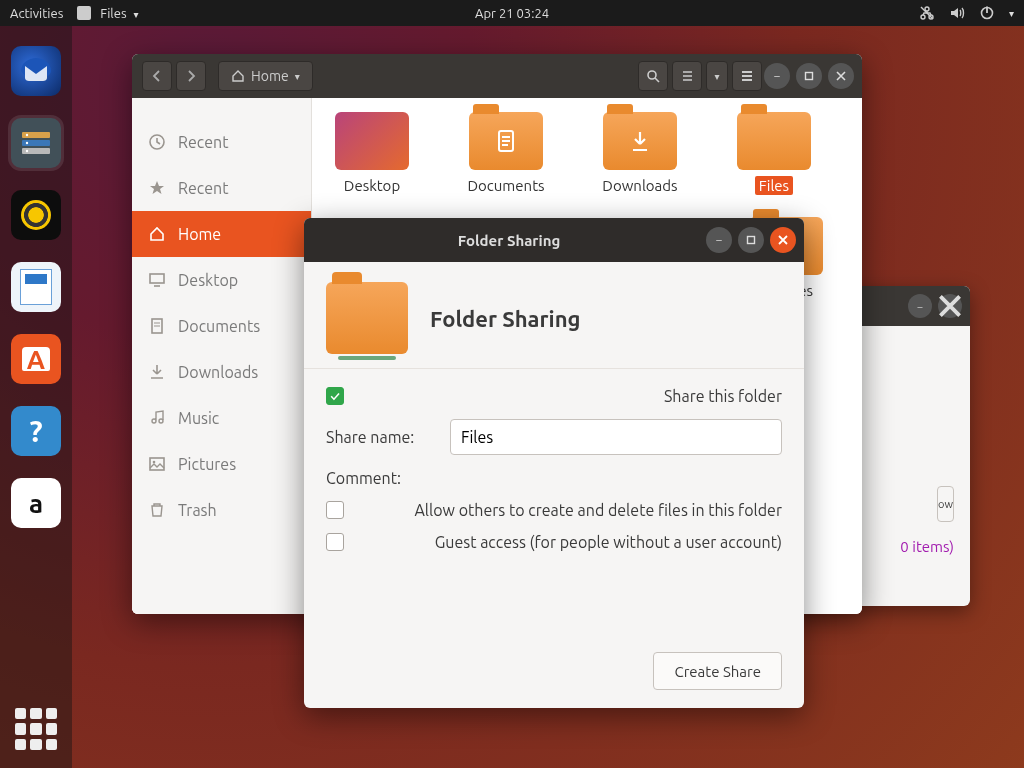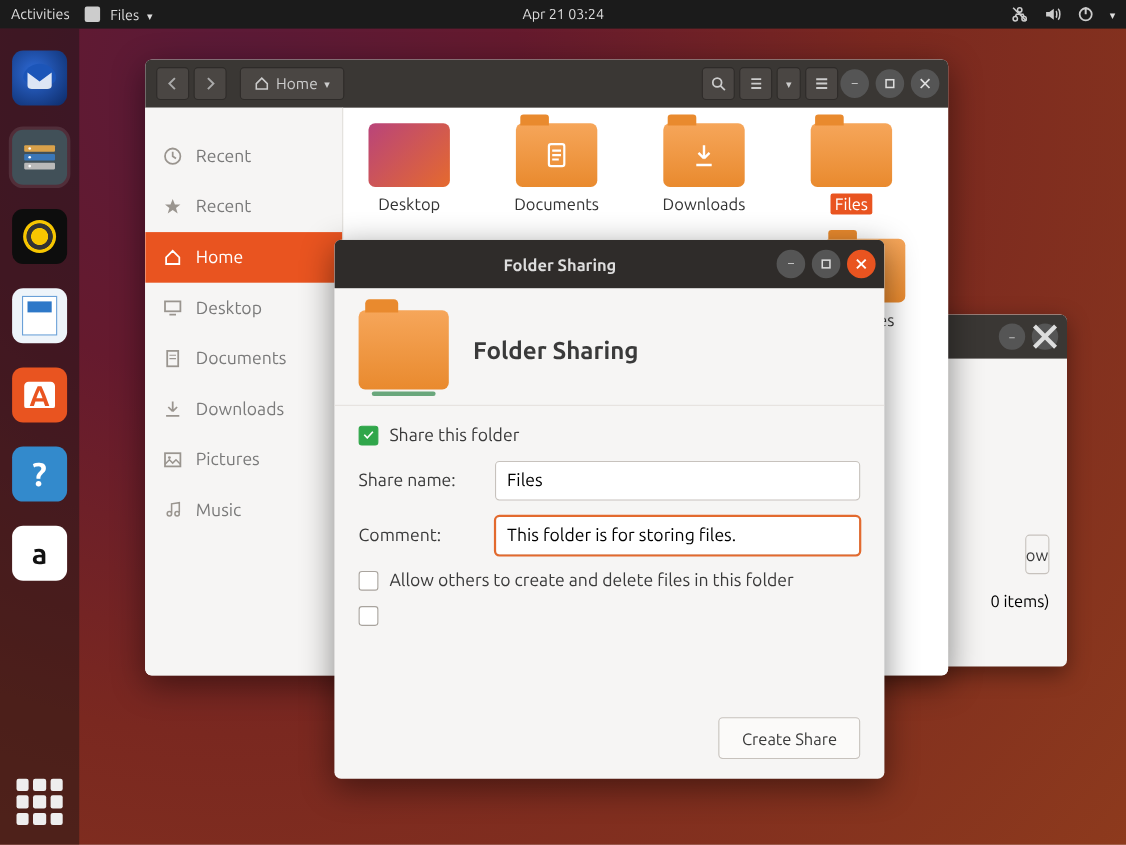--- a/index.html
+++ b/index.html
@@ -80,22 +80,22 @@
   .titlebar .spacer{width:8px;}
 
   
   .backwin {
     position:absolute; background:#f6f5f4; border-radius:6px;
     box-shadow:0 6px 20px rgba(0,0,0,0.4); overflow:hidden;
   }
   .backwin .bar{height:40px;background:#3a3734;display:flex;align-items:center;justify-content:flex-end;padding:0 8px;gap:6px;}
   .backwin .bar .c{width:24px;height:24px;border-radius:50%;background:#555;display:flex;align-items:center;justify-content:center;color:#ddd;font-size:10px;}
   .backwin .body{padding:160px 16px 12px; display:flex;flex-direction:column;gap:16px;align-items:flex-end;}
-  .backwin .btn{border:1px solid #c7c2bd;border-radius:4px;padding:8 18px;height:36px;display:flex;align-items:center;background:#f6f5f4;font-size:15px;}
-  .backwin .status{color:#000000;font-size:15px;}
+  .backwin .btn{border:1px solid #c7c2bd;border-radius:4px;padding:8 18px;height:36px;display:flex;align-items:center;background:#f6f5f4;font-size:11px;}
+  .backwin .status{color:#a21caf;font-size:15px;}
 
   
   .files-win { left:132px; top:54px; width:730px; height:560px; z-index:20;}
   .files-win .body { display:flex; height:calc(100% - 44px); background:#fff;}
   .sidebar {
     width:180px; background:#f6f5f4; border-right:1px solid #e3e0dc;
     padding:21px 0; display:flex; flex-direction:column;
   }
   .sidebar .item{
     display:flex;align-items:center;gap:12px;padding:0 16px;height:46px;font-size:16px;color:#7a7a7a;
@@ -131,21 +131,21 @@
     display:flex; align-items:center; gap:22px; padding:20px 22px 14px;
     border-bottom:1px solid #e6e2de;
   }
   .dialog .dheader .bigfolder{
     width:82px;height:72px;border-radius:6px;background:linear-gradient(#f6a65a,#e98a2e);position:relative;
   }
   .dialog .dheader .bigfolder::before{content:"";position:absolute;top:-10px;left:6px;width:30px;height:12px;border-radius:4px 4px 0 0;background:#e98a2e;}
   .dialog .dheader .bigfolder::after{content:"";position:absolute;left:12px;right:12px;bottom:-6px;height:4px;background:#6aa77c;border-radius:2px;}
   .dialog .dheader h2{font-size:22px;font-weight:600;color:#3a3a3a;}
   .dialog .dbody{ padding:18px 22px; display:flex; flex-direction:column; gap:14px; font-size:16px; color:#3a3a3a;}
-  .chk{ display:flex; align-items:center; gap:10px;}
+  .chk{ display:flex; align-items:center; gap:10px;justify-content:space-between;}
   .chk .box{
     width:18px;height:18px;border:1px solid #a9a49e;border-radius:3px;background:#fff;display:flex;align-items:center;justify-content:center;
   }
   .chk .box.on{ background:#30a64a;border-color:#30a64a;}
   .chk .box.on::after{content:"✓";color:#fff;font-size:13px;font-weight:bold;}
   .formrow{ display:flex; align-items:center; gap:14px;}
   .formrow .flabel{ width:110px; text-align:left;}
   .formrow input{
     flex:1; height:36px; border:1px solid #c7c2bd; border-radius:4px; padding:0 10px; font-size:16px; background:#fff;
   }
@@ -382,35 +382,43 @@
           <span class="sicon" style="color:#9a958f">
             <svg width="18" height="18" viewBox="0 0 18 18">
               <path d="M9 2v9m0 0l-4-4m4 4l4-4M3 15h12" stroke="currentColor" fill="none" stroke-width="1.6"></path>
             </svg>
           </span>
           <span>Downloads</span>
         </div>
         <div class="item">
           <span class="sicon" style="color:#9a958f">
             <svg width="18" height="18" viewBox="0 0 18 18">
+              <path d="M6 14a2 2 0 1 1 0-4 2 2 0 0 1 0 4zM8 12V3l7-1v9" stroke="currentColor" fill="none" stroke-width="1.4"></path>
+              <circle cx="13" cy="12" r="2" stroke="currentColor" fill="none" stroke-width="1.4"></circle>
+            </svg>
+          </span>
+          <span>Music</span>
+        </div>
+        <div class="item">
+          <span class="sicon" style="color:#9a958f">
+            <svg width="18" height="18" viewBox="0 0 18 18">
               <rect x="2" y="3" width="14" height="12" stroke="currentColor" fill="none" stroke-width="1.6"></rect>
               <circle cx="6" cy="7" r="1.3" fill="currentColor"></circle>
               <path d="M2 13l4-4 3 3 3-3 4 4" stroke="currentColor" fill="none" stroke-width="1.4"></path>
             </svg>
           </span>
           <span>Pictures</span>
         </div>
         <div class="item">
           <span class="sicon" style="color:#9a958f">
             <svg width="18" height="18" viewBox="0 0 18 18">
-              <path d="M6 14a2 2 0 1 1 0-4 2 2 0 0 1 0 4zM8 12V3l7-1v9" stroke="currentColor" fill="none" stroke-width="1.4"></path>
-              <circle cx="13" cy="12" r="2" stroke="currentColor" fill="none" stroke-width="1.4"></circle>
-            </svg>
-          </span>
-          <span>Music</span>
+              <path d="M4 5h10l-1 10H5L4 5zm2-2h6v2H6V3z" stroke="currentColor" fill="none" stroke-width="1.4"></path>
+            </svg>
+          </span>
+          <span>Trash</span>
         </div>
       </div>
     <div class="contentpane">
       <div class="iconrow" id="row1">
           <div class="folder desktop">
             <div class="pic">
               <div class="inner"></div>
             </div>
             <div class="lbl">Desktop</div>
           </div>
@@ -491,30 +499,30 @@
       <span>Share this folder</span>
     </label>
 
     <div class="formrow">
       <span class="flabel">Share name:</span>
       <input type="text" value="Files" style="">
     </div>
 
     <div class="formrow">
       <span class="flabel">Comment:</span>
-      <input type="text" class="focus" value="This folder is for storing files." style="">
     </div>
 
     <label class="chk">
       <span class="box"></span>
       <span>Allow others to create and delete files in this folder</span>
     </label>
 
     <label class="chk">
       <span class="box"></span>
+      <span>Guest access (for people without a user account)</span>
     </label>
   </div>
 
   <div class="dfooter">
     <div class="dbtn">
       <span>Create Share</span>
     </div>
   </div>
 </div>
 

